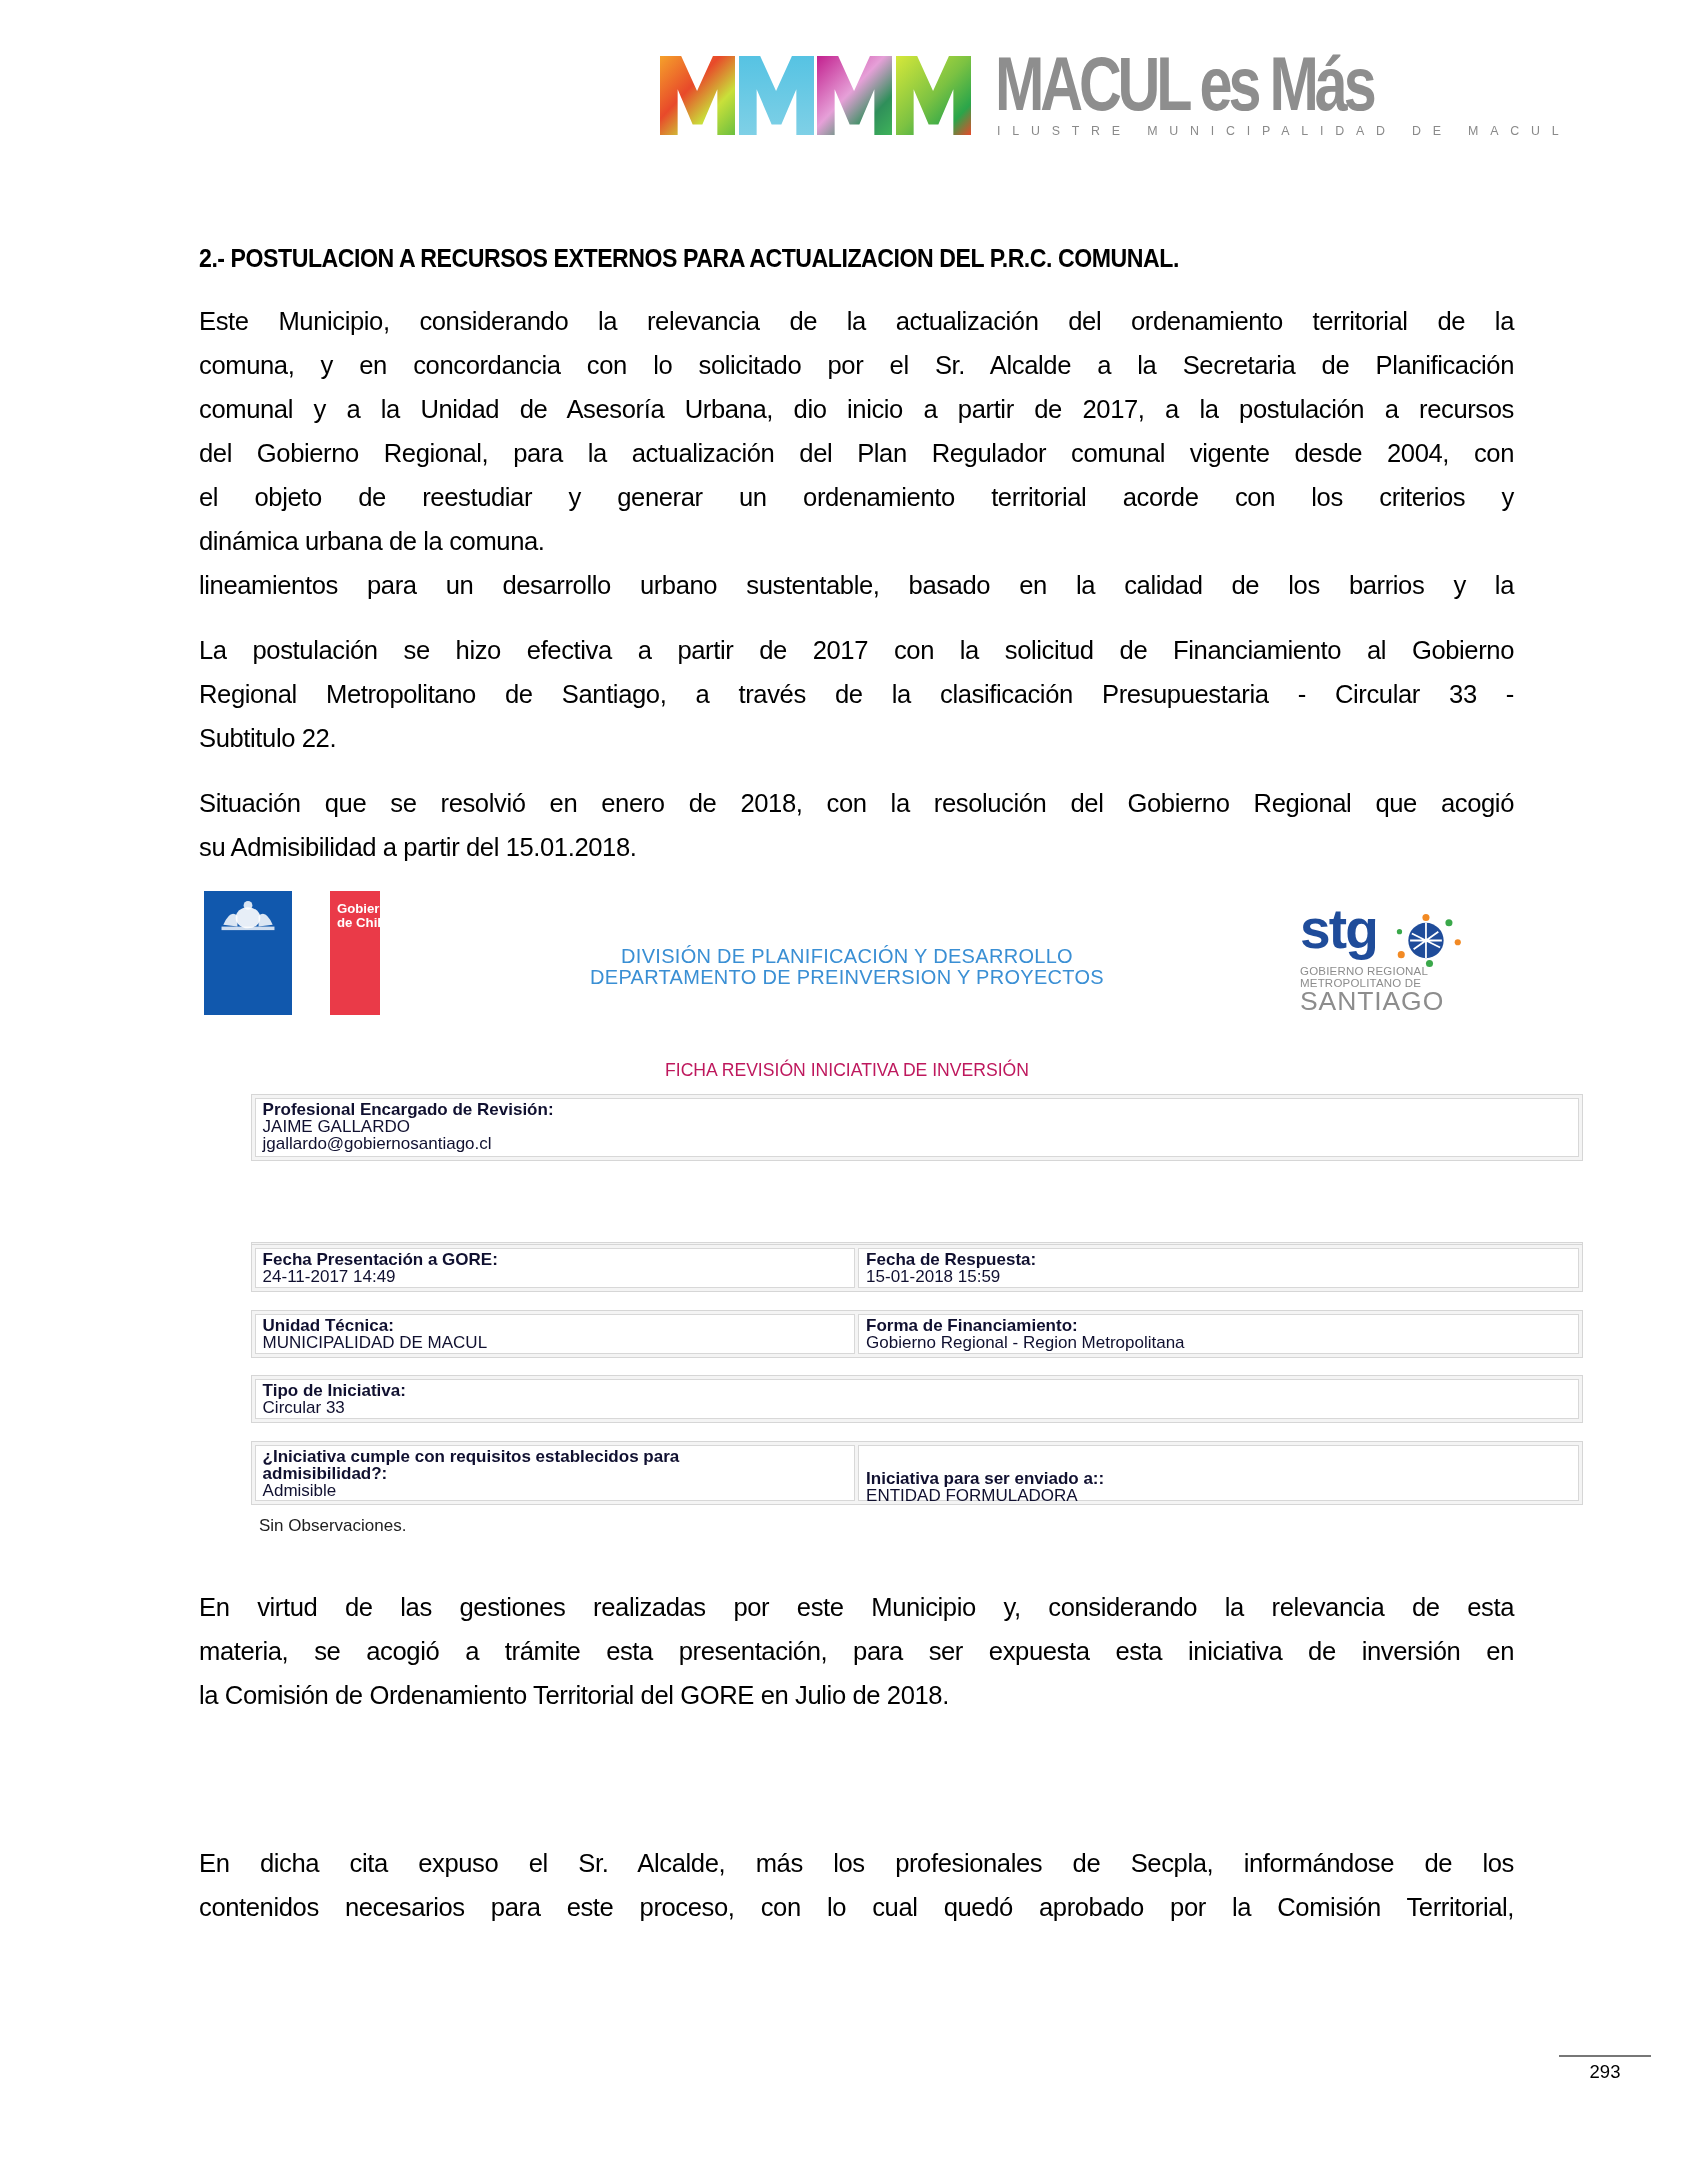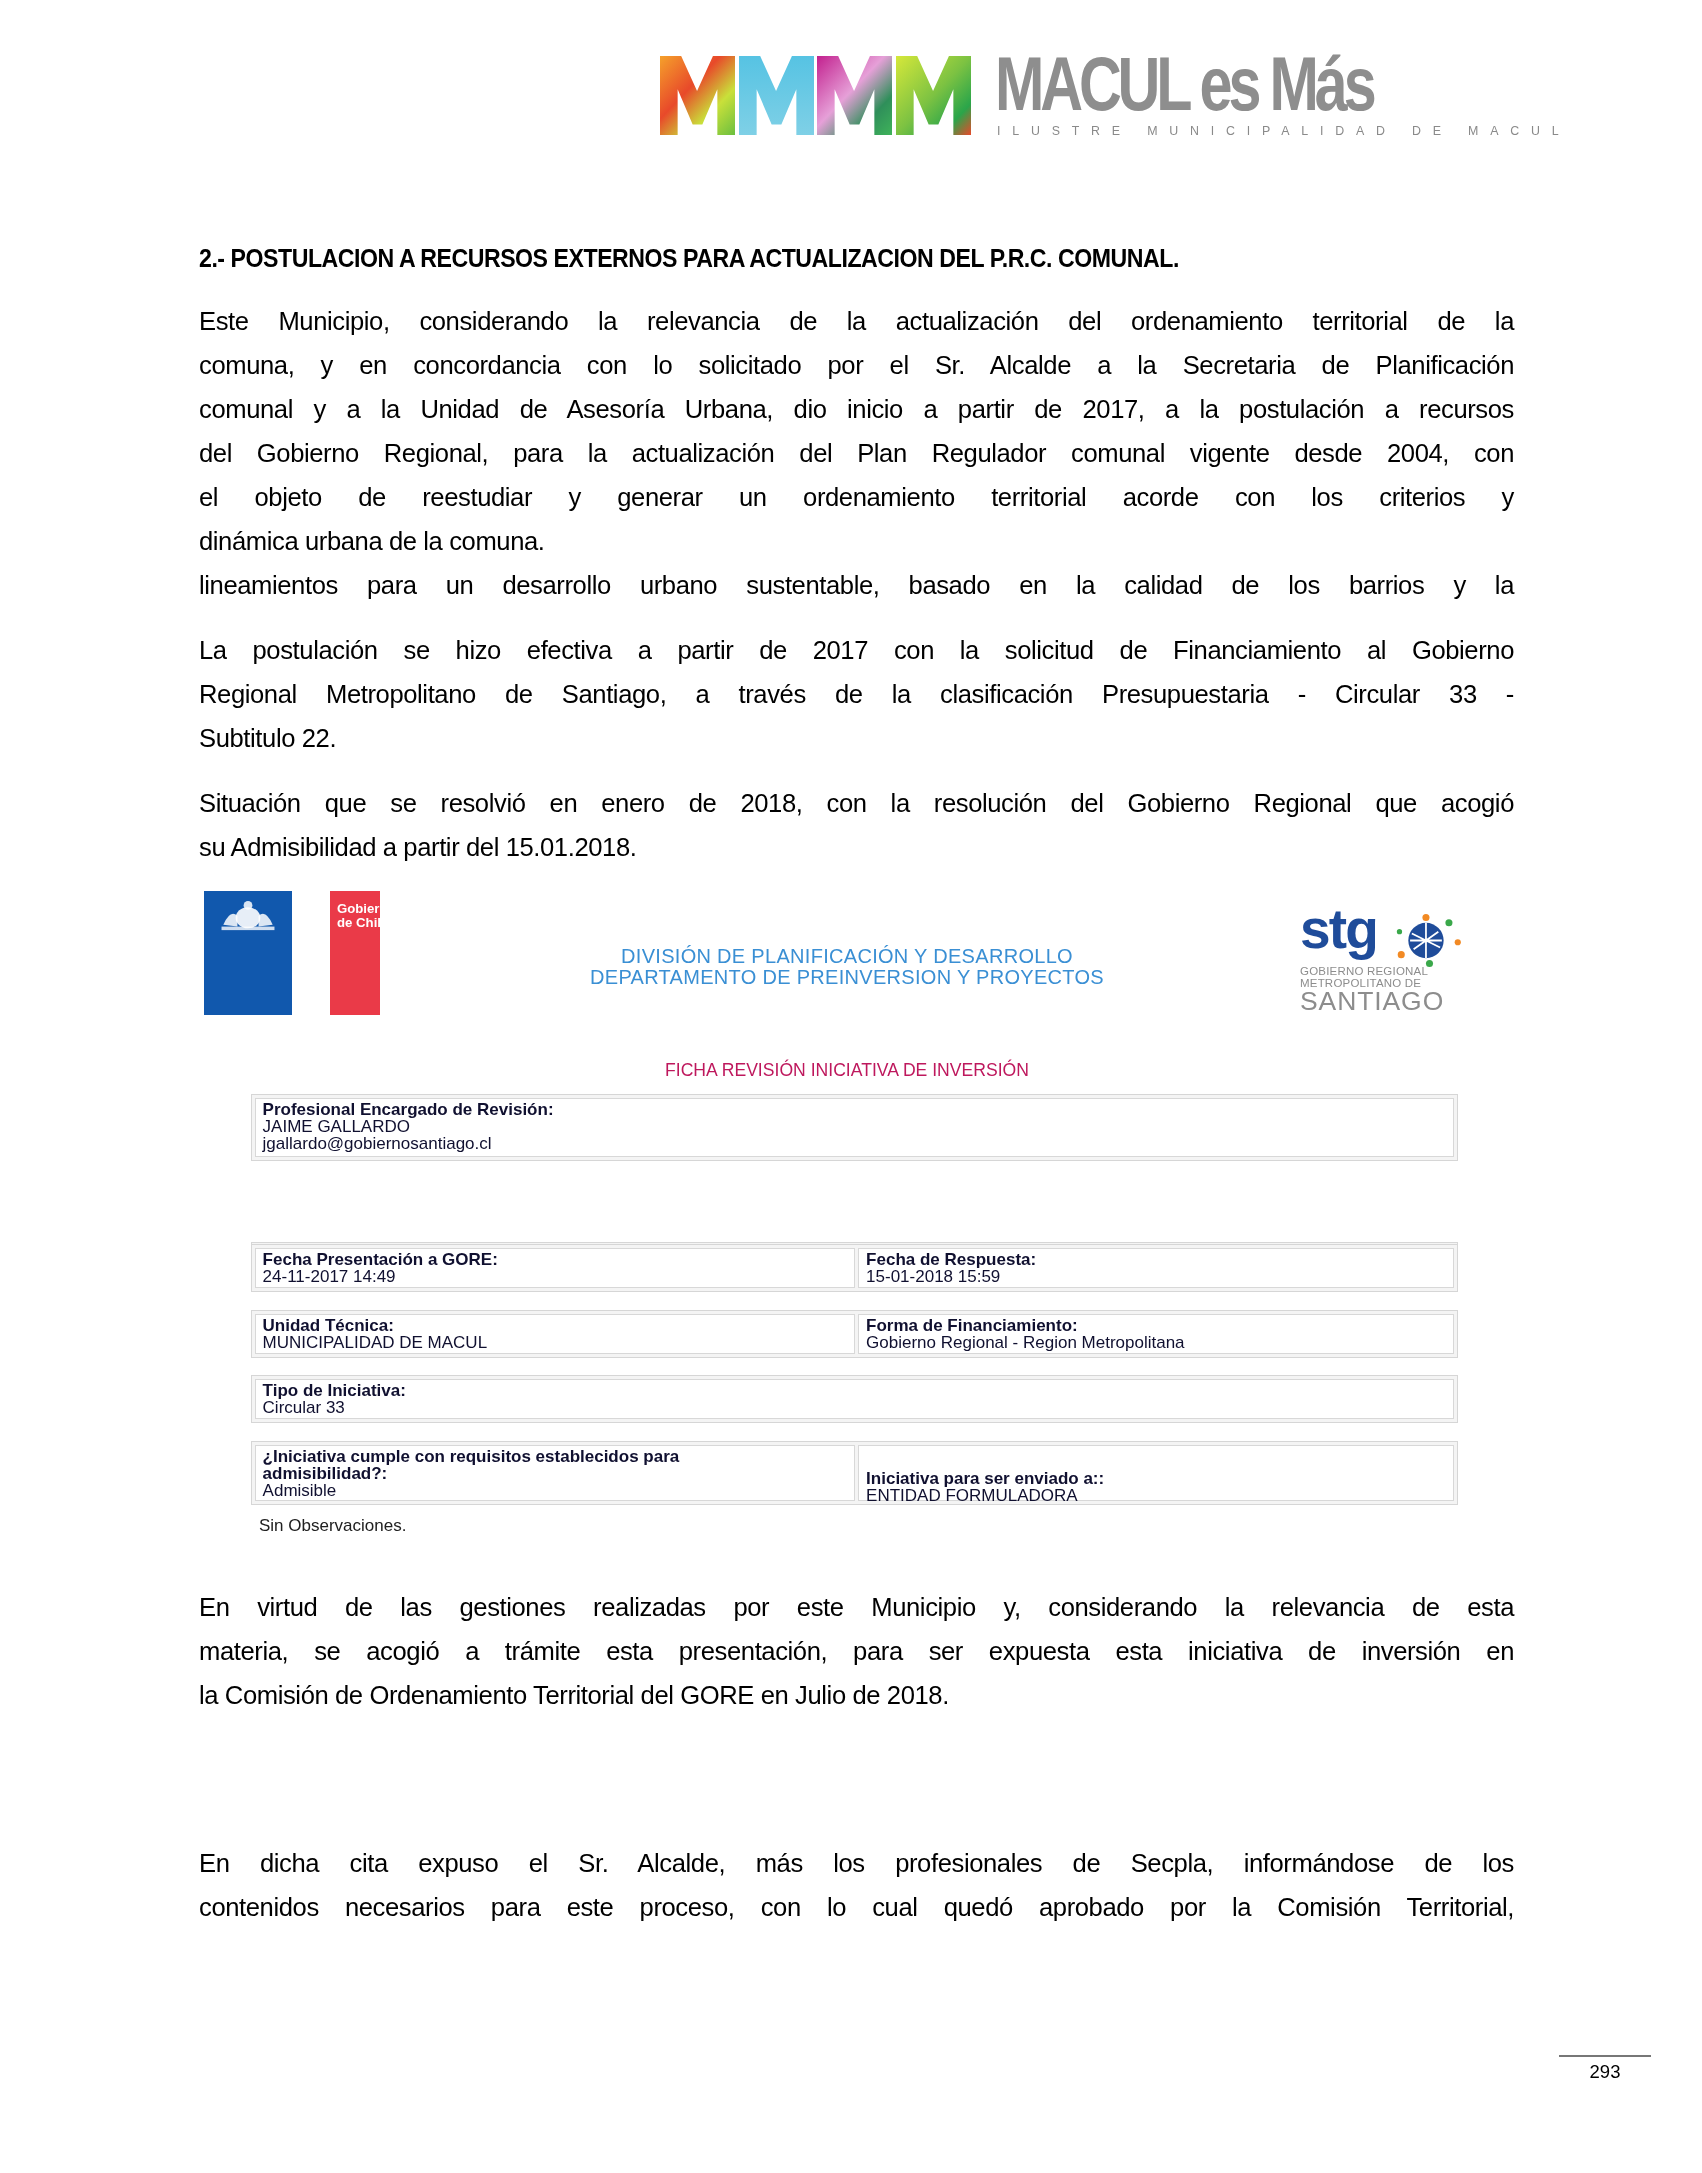--- a/index.html
+++ b/index.html
@@ -27,21 +27,21 @@
   #gob-crest{position:absolute;left:14px;top:8.8px;width:60px;height:32px;}
   .blue-title{left:494px;width:706px;text-align:center;color:#3a8fd4;font-size:20px;line-height:21px;letter-spacing:0.3px;}
   #stg{left:1300px;top:903px;width:176px;height:115px;}
   #stg-word{position:absolute;left:0;top:0;font-size:55px;font-weight:bold;color:#1f4c9a;line-height:53px;letter-spacing:-1.8px;}
   #stg-globe{position:absolute;left:94px;top:10.6px;width:71px;height:53px;}
   #stg-l1,#stg-l2{position:absolute;left:0;font-size:11.5px;color:#8d8d8d;letter-spacing:0.2px;white-space:nowrap;}
   #stg-l1{top:62px;} #stg-l2{top:74px;}
   #stg-l3{position:absolute;left:0;top:85px;font-size:26.5px;color:#8d8d8d;letter-spacing:0.9px;line-height:26.5px;}
 
   .ficha-title{left:494px;width:706px;top:1060px;text-align:center;font-size:17.6px;color:#be185d;}
-  .fbox{position:absolute;left:251px;width:1207px;border:1.8px solid #d6d6d6;background:#f4f4f4;box-sizing:border-box;padding:2.6px;display:flex;gap:3.5px;}
+  .fbox{position:absolute;left:251px;width:1332px;border:1.8px solid #d6d6d6;background:#f4f4f4;box-sizing:border-box;padding:2.6px;display:flex;gap:3.5px;}
   .fcell{background:#fff;border:0.9px solid #d8d8d8;padding:2.6px 7px;box-sizing:border-box;font-size:17px;line-height:17px;color:#101030;}
   .fcell .lbl{font-weight:bold;}
   .fcell.left{width:600px;}
   .fcell.right{flex:1;}
   .fcell.full{flex:1;}
   .sinobs{left:259px;top:1516px;font-size:17px;color:#202020;}
 
   
   #pg-rule{left:1559px;top:2055px;width:92px;height:1.8px;background:#777;}
   #pg-num{left:1559px;top:2061px;width:92px;text-align:center;font-size:18.5px;color:#000;}

